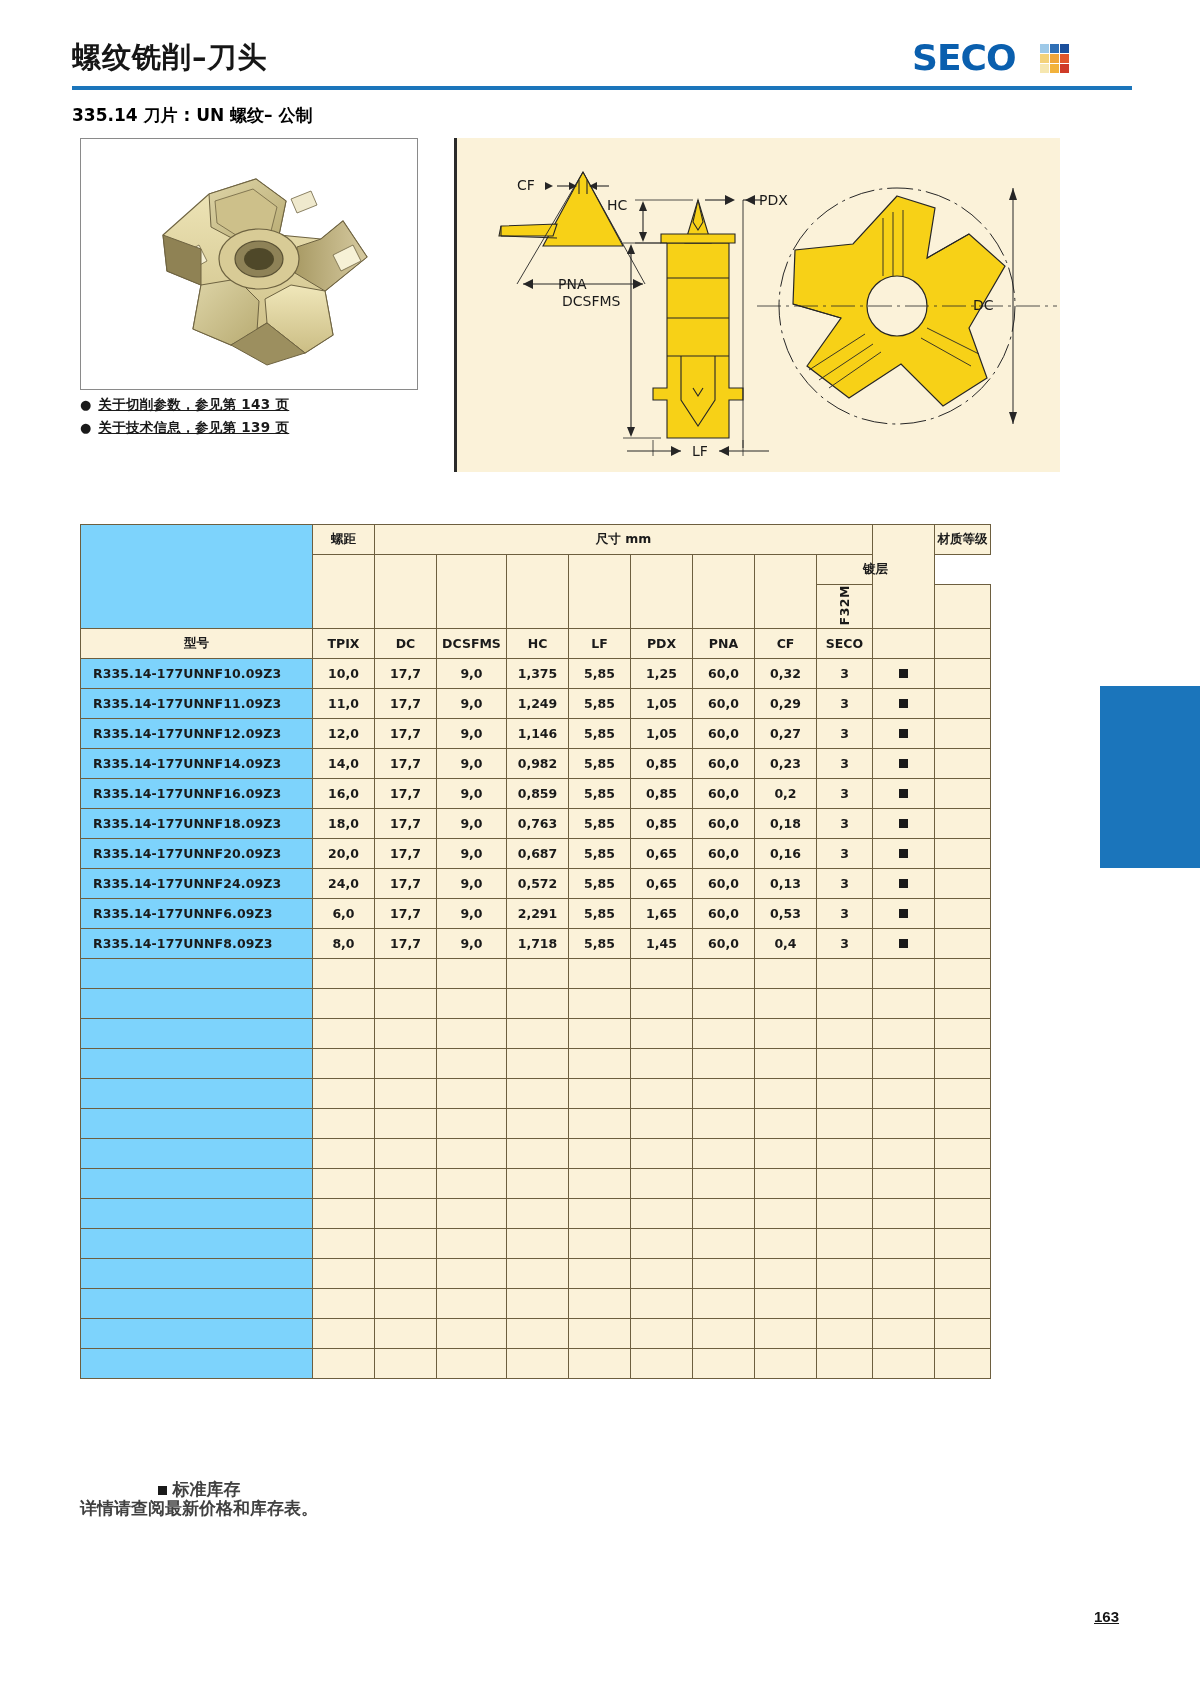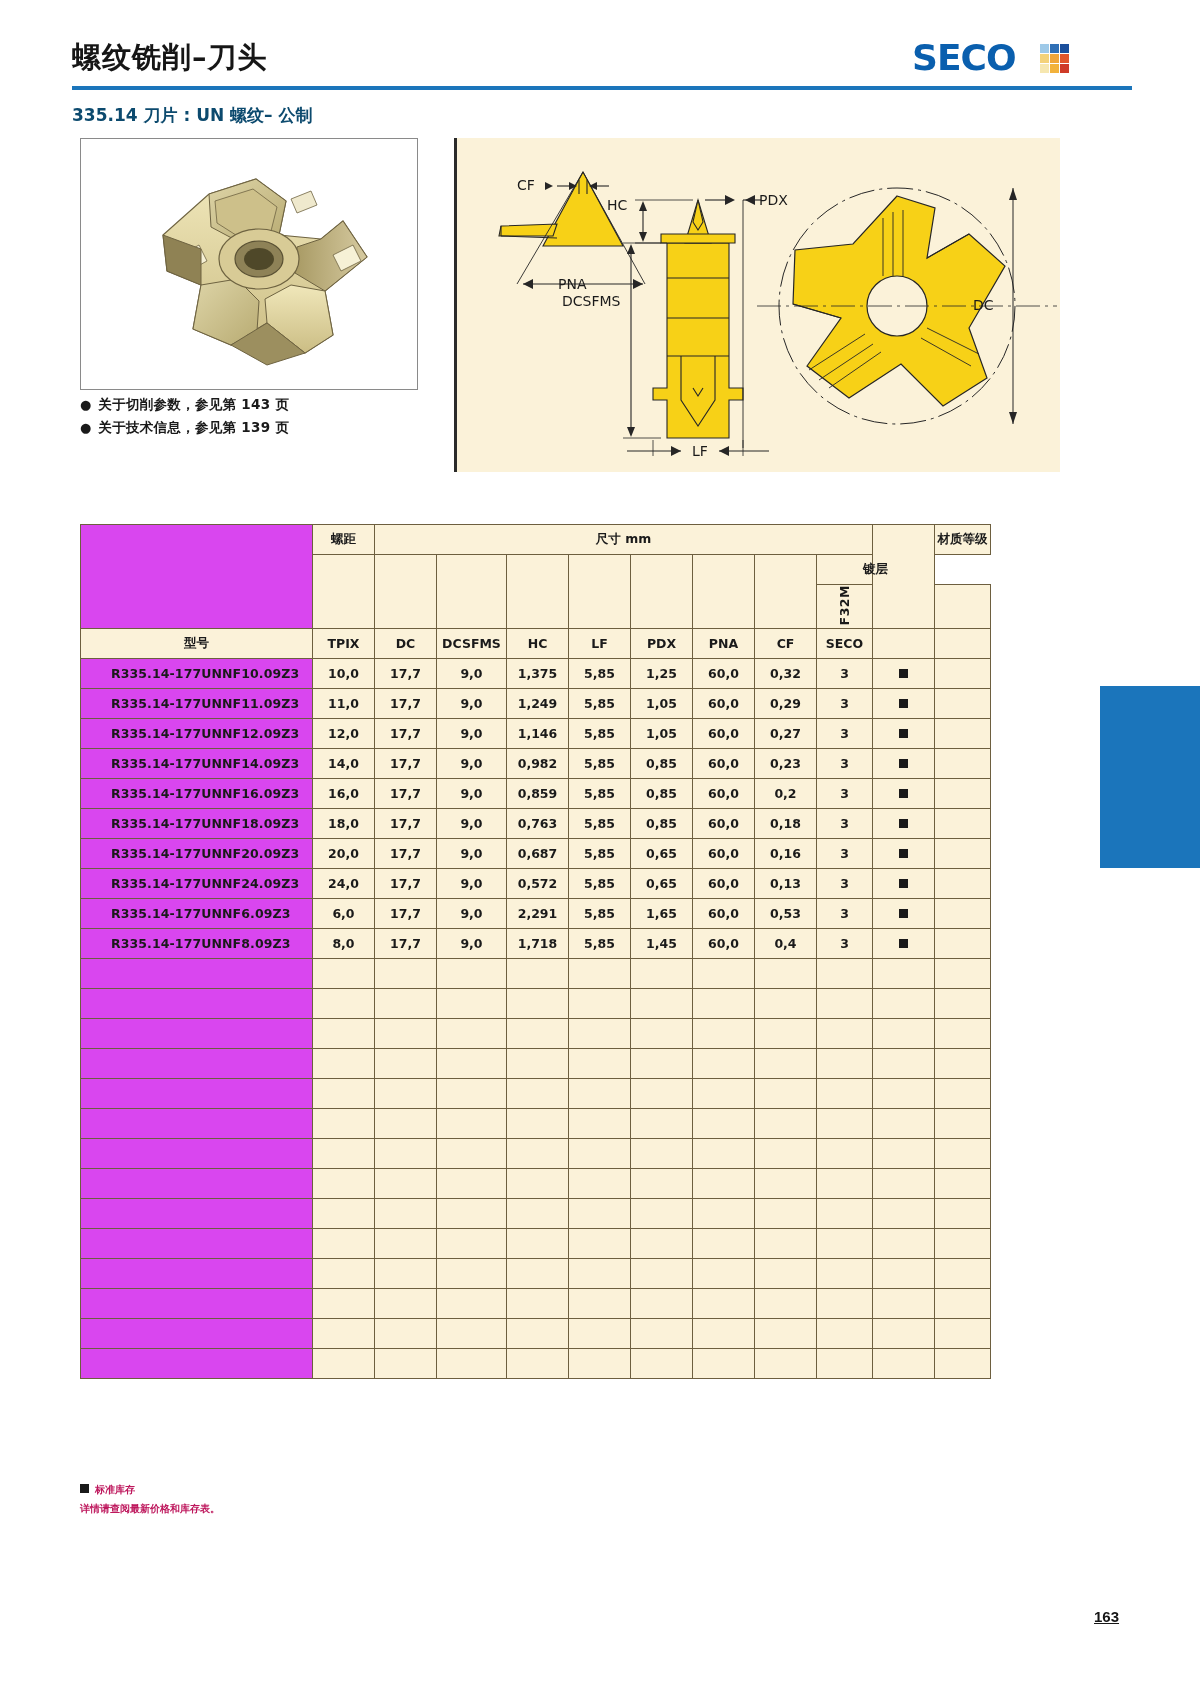--- a/index.html
+++ b/index.html
@@ -31,37 +31,37 @@
     font-size:36px; font-weight:bold; color:#0a5fae; letter-spacing:-1px;
     line-height:36px;
   }
   .seco-squares { display:grid; grid-template-columns:repeat(3,9px); grid-template-rows:repeat(3,9px); gap:1px; }
   .seco-squares i { display:block; width:9px; height:9px; }
 
   .subtitle {
     position:absolute; left:72px; top:104px;
     font-size:17px; font-weight:bold;
     font-family:"DejaVu Sans","Liberation Sans",sans-serif;
-    color:#0c4a6e;
+    color:#000000;
   }
 
   
   .photo-box {
     position:absolute; left:80px; top:138px; width:338px; height:252px;
     border:1px solid #8a8a8a; background:#ffffff; overflow:hidden;
   }
   .photo-box svg { position:absolute; left:0; top:0; }
 
   
   .bullets { position:absolute; left:80px; top:396px; width:360px; }
   .bullet { display:flex; align-items:flex-start; gap:7px; margin-bottom:6px;
             font-size:13.5px; color:#1a1a1a;
             font-family:"DejaVu Sans","Liberation Sans",sans-serif; }
   .bullet .dot { font-size:13px; line-height:17px; }
-  .bullet .txt { line-height:17px; letter-spacing:.3px; }
+  .bullet .txt { line-height:17px; letter-spacing:.3px;text-decoration:underline; }
 
   
   .diagram-panel {
     position:absolute; left:454px; top:138px; width:606px; height:334px;
     background:#fbf2d9; border-left:3px solid #2b2b2b;
   }
   .diagram-panel svg { display:block; }
 
   
   .blue-tab { position:absolute; left:1100px; top:686px; width:100px; height:182px; background:#1b75bb; }
@@ -72,21 +72,21 @@
     border-collapse:collapse; table-layout:fixed;
     font-family:"DejaVu Sans","Liberation Sans",sans-serif;
   }
   .data-table td, .data-table th {
     border:1px solid #6d5f3f;
     background:#fbf2d9;
     font-size:12.5px; font-weight:bold; color:#1a1a1a;
     text-align:center; vertical-align:middle;
     padding:0; height:30px;
   }
-  .data-table .c-model { width:232px; background:#d946ef; text-align:left; padding-left:30px; }
+  .data-table .c-model { width:232px; background:#7dd3fc; text-align:left; padding-left:12px; }
   .col-tpix  { width:62px; }
   .col-dc    { width:62px; }
   .col-dcsf  { width:70px; }
   .col-hc    { width:62px; }
   .col-lf    { width:62px; }
   .col-pdx   { width:62px; }
   .col-pna   { width:62px; }
   .col-cf    { width:62px; }
   .col-zefp  { width:62px; }
   .col-f32m  { width:56px; }
@@ -101,22 +101,22 @@
   .vert-txt  { writing-mode:vertical-rl; transform:rotate(180deg); display:inline-block;
                font-size:12.5px; font-weight:bold; letter-spacing:.5px; }
   .cn { font-family:"DejaVu Sans","Liberation Sans",sans-serif; font-weight:bold; }
 
   .row-model { text-align:left; padding-left:14px; background:#fadcb4; font-size:12.5px; letter-spacing:.1px; }
   .row-val   { font-weight:normal; font-size:12.5px; }
   .sq { display:inline-block; width:9px; height:9px; background:#1a1a1a; }
   tr.empty td { height:30px; }
 
   
-  .footnote { position:absolute; left:80px; top:1480px; font-size:10px; line-height:19px;
-              font-family:"DejaVu Sans","Liberation Sans",sans-serif; font-weight:bold; color:#be185d; }
+  .footnote { position:absolute; left:80px; top:1480px; font-size:17px; line-height:19px;
+              font-family:"DejaVu Sans","Liberation Sans",sans-serif; font-weight:bold; color:#404040;text-align:center; }
   .footnote .fn-sq { display:inline-block; width:9px; height:9px; background:#1a1a1a; margin-right:6px; }
   .page-number { position:absolute; left:1094px; top:1608px; font-size:15px; font-weight:bold; color:#161616;text-decoration:underline; }
 </style>
 </head>
 <body>
 
 <div class="page-header">
   <div class="page-title">螺纹铣削–刀头</div>
   <div class="header-rule"></div>
   <div class="seco-logo">

